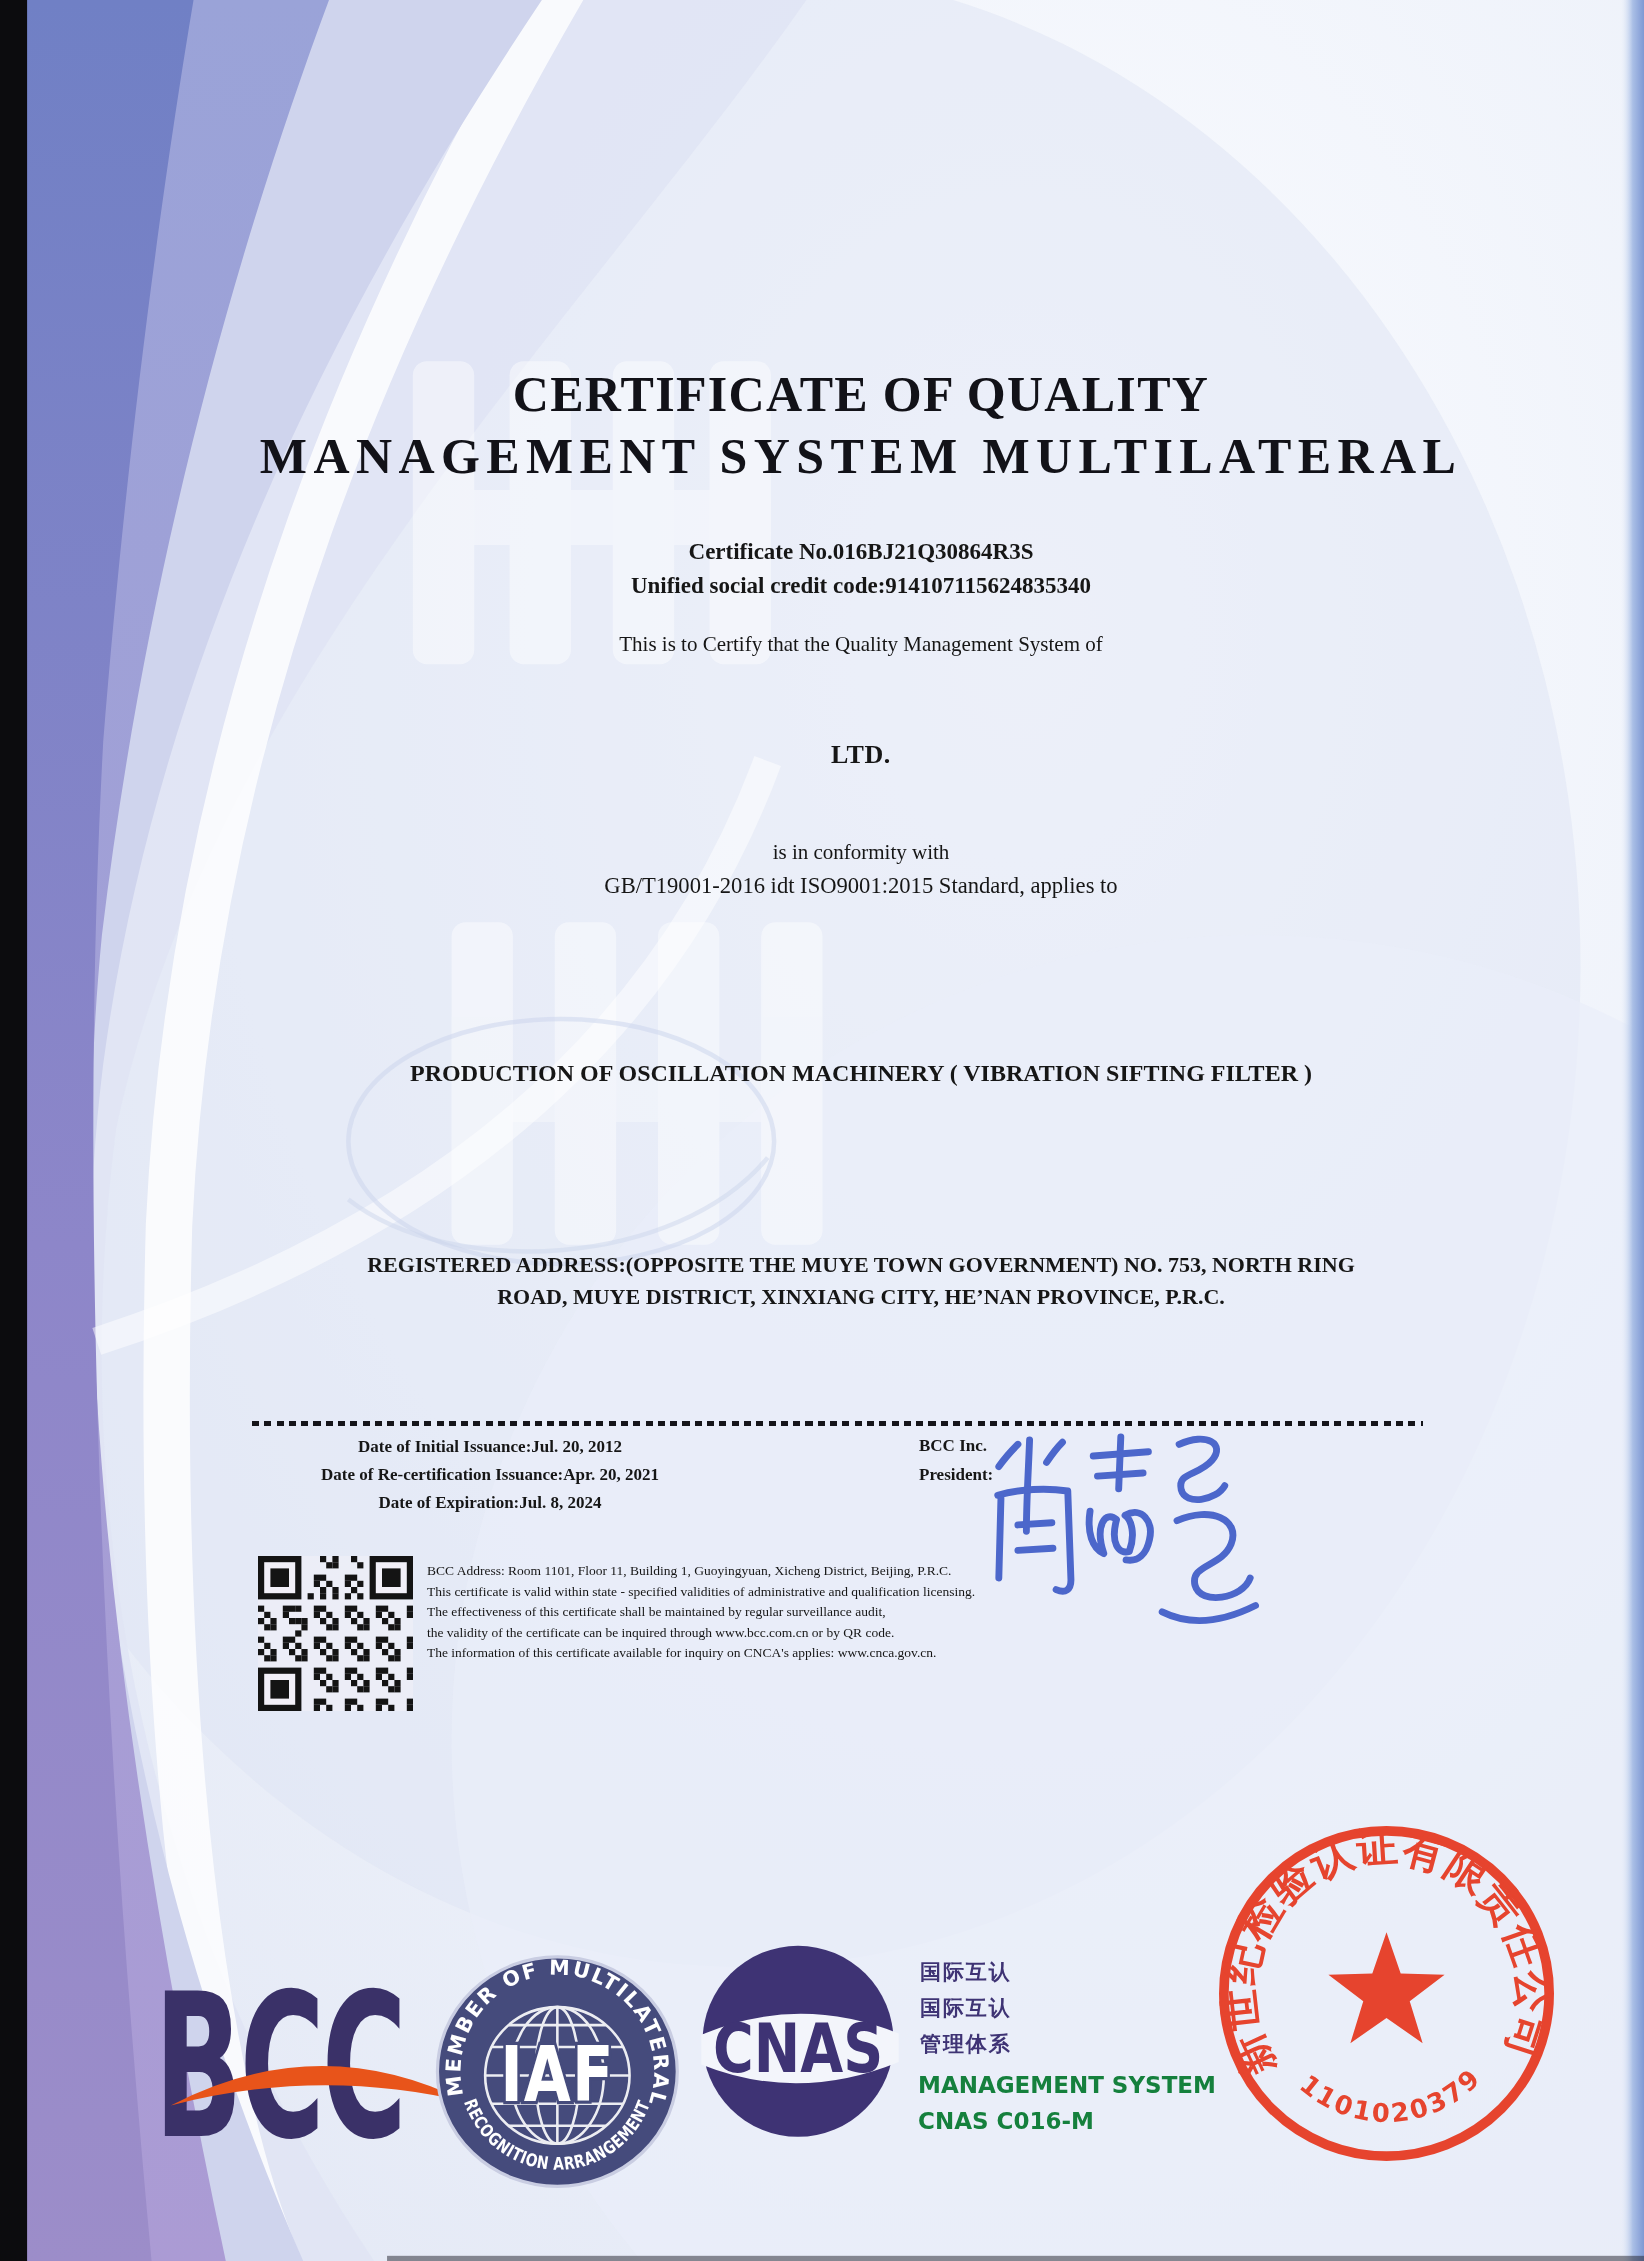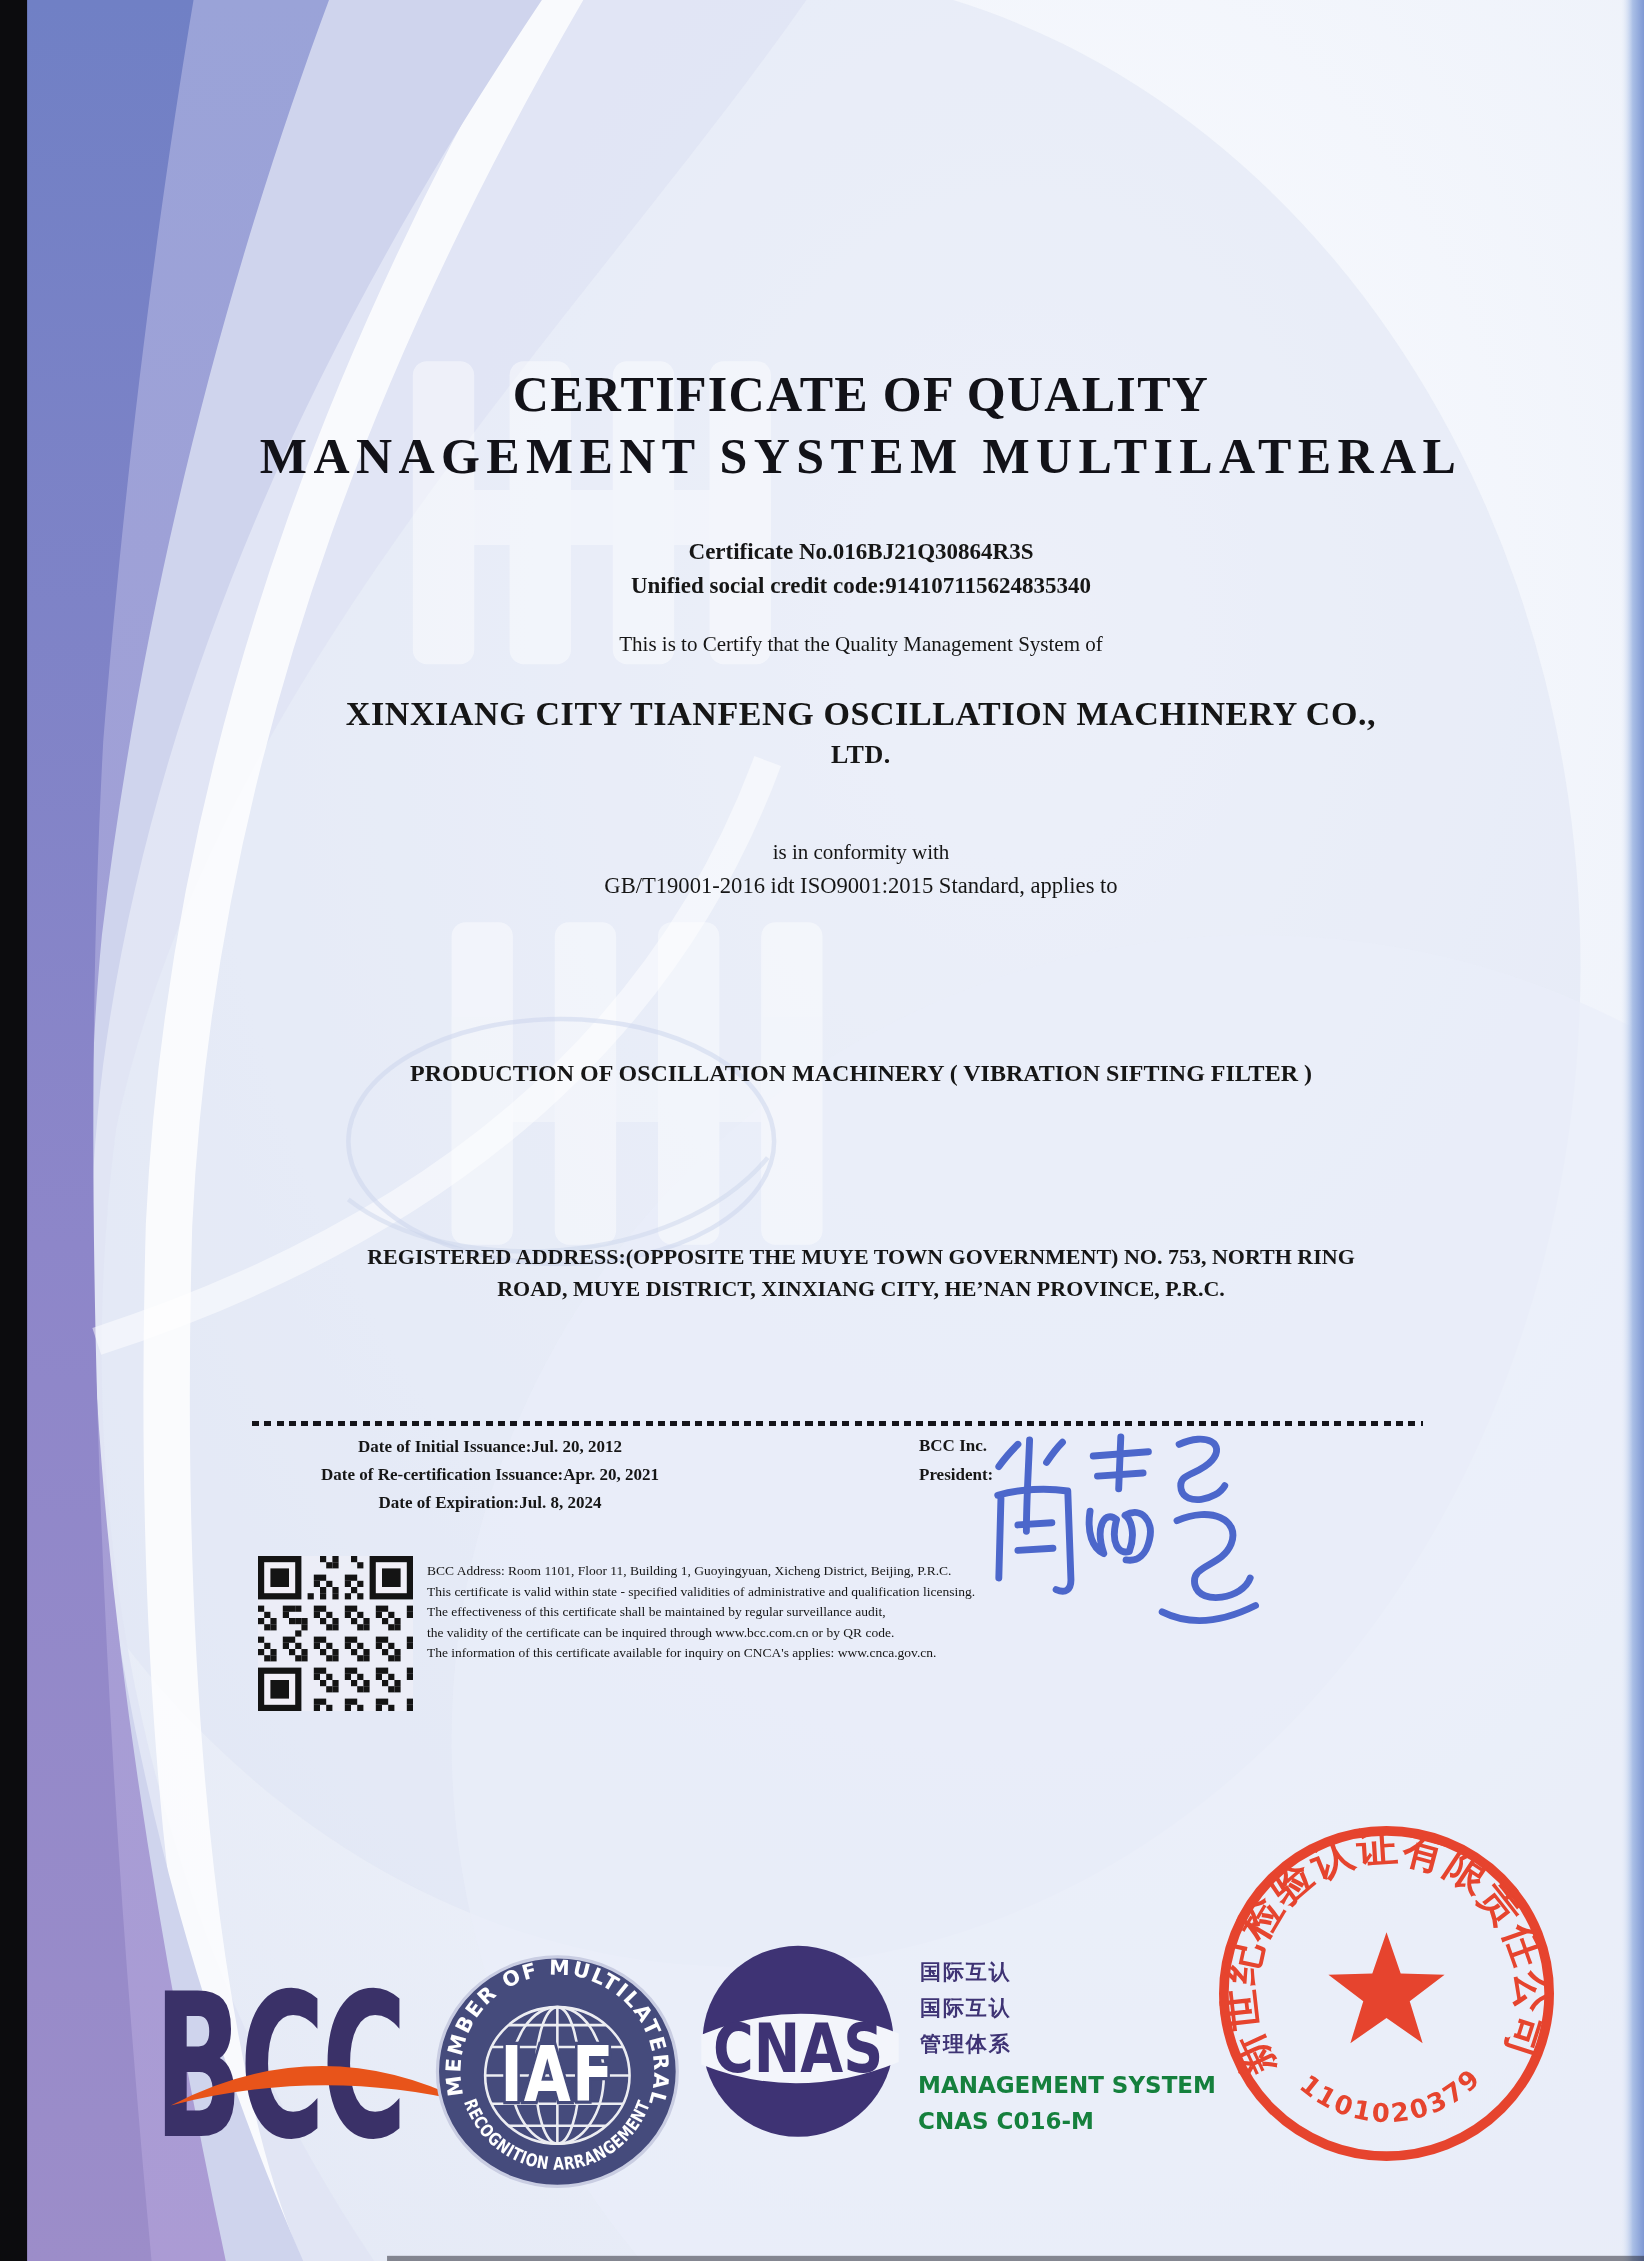--- a/index.html
+++ b/index.html
@@ -16,21 +16,21 @@
   .t2{top:427px;font-size:50px;letter-spacing:6.4px;}
   .certno{top:539px;font-size:23px;font-weight:bold;}
   .credit{top:573px;font-size:23px;font-weight:bold;}
   .intro{top:632px;font-size:21px;}
   .comp1{top:695px;font-size:34px;font-weight:bold;letter-spacing:0.6px;}
   .comp2{top:740px;font-size:26px;font-weight:bold;letter-spacing:0.6px;text-align:center;}
   .conf{top:840px;font-size:21px;}
   .std{top:873px;font-size:22.6px;}
   .scope{top:1060px;font-size:24px;font-weight:bold;}
   .addr{top:1233px;font-size:22px;font-weight:bold;line-height:32px;}
-  .addr .addr-inner{width:993px;margin:8px auto;}
+  .addr .addr-inner{width:993px;margin:16px auto;}
   .divider{
     position:absolute;left:252px;top:1421px;width:1171px;height:5.2px;
     background:repeating-linear-gradient(90deg,#15151a 0 7px,rgba(0,0,0,0) 7px 12.3px);
   }
   .dates{
     position:absolute;left:277px;top:1433px;width:426px;text-align:center;
     font-size:17px;font-weight:600;line-height:28px;
   }
   .issuer-name{position:absolute;left:919px;top:1436px;font-size:17px;font-weight:600;}
   .president{position:absolute;left:919px;top:1465px;font-size:17px;font-weight:600;}
@@ -102,21 +102,20 @@
     <rect x="600" y="3498" width="1950" height="8" fill="#20202a" opacity="0.5"></rect>
   </svg>
 
   <div class="center-col title-line t1">CERTIFICATE OF QUALITY</div>
   <div class="center-col title-line t2">MANAGEMENT SYSTEM MULTILATERAL</div>
 
   <div class="center-col certno">Certificate No.016BJ21Q30864R3S</div>
   <div class="center-col credit">Unified social credit code:914107115624835340</div>
 
   <div class="center-col intro">This is to Certify that the Quality Management System of</div>
-  <div class="center-col comp1">XINXIANG CITY TIANFENG OSCILLATION MACHINERY CO.,</div>
   <div class="center-col comp2">LTD.</div>
 
   <div class="center-col conf">is in conformity with</div>
   <div class="center-col std">GB/T19001-2016 idt ISO9001:2015 Standard, applies to</div>
 
   <div class="center-col scope">PRODUCTION OF OSCILLATION MACHINERY ( VIBRATION SIFTING FILTER )</div>
 
   <div class="center-col addr">
     <div class="addr-inner">REGISTERED ADDRESS:(OPPOSITE THE MUYE TOWN GOVERNMENT) NO. 753, NORTH RING ROAD, MUYE DISTRICT, XINXIANG CITY, HE’NAN PROVINCE, P.R.C.</div>
   </div>

